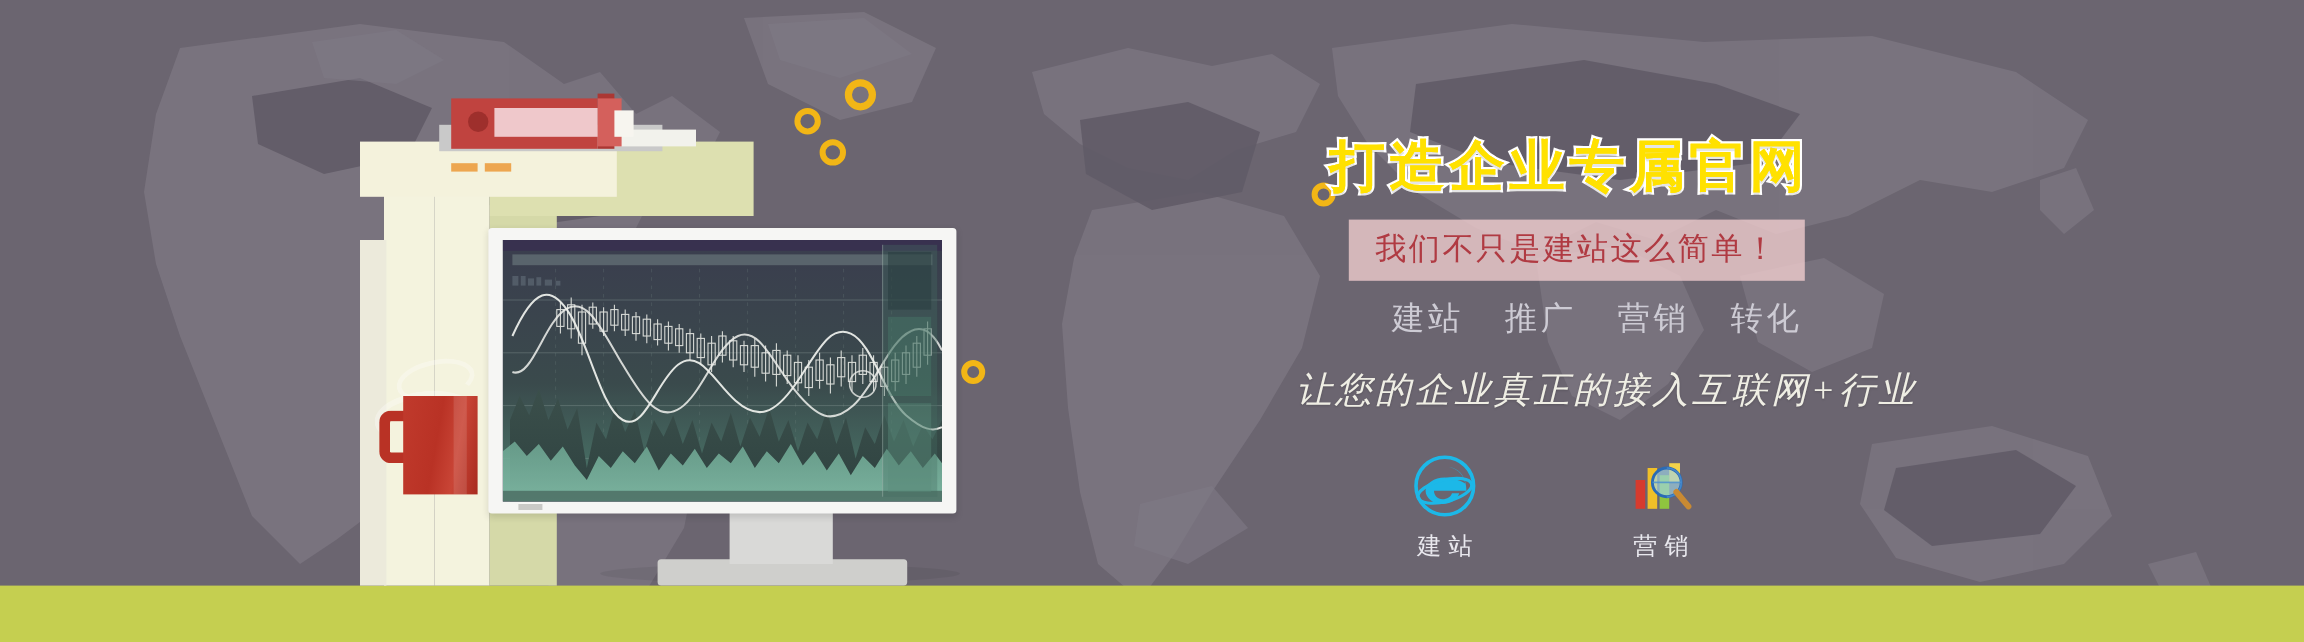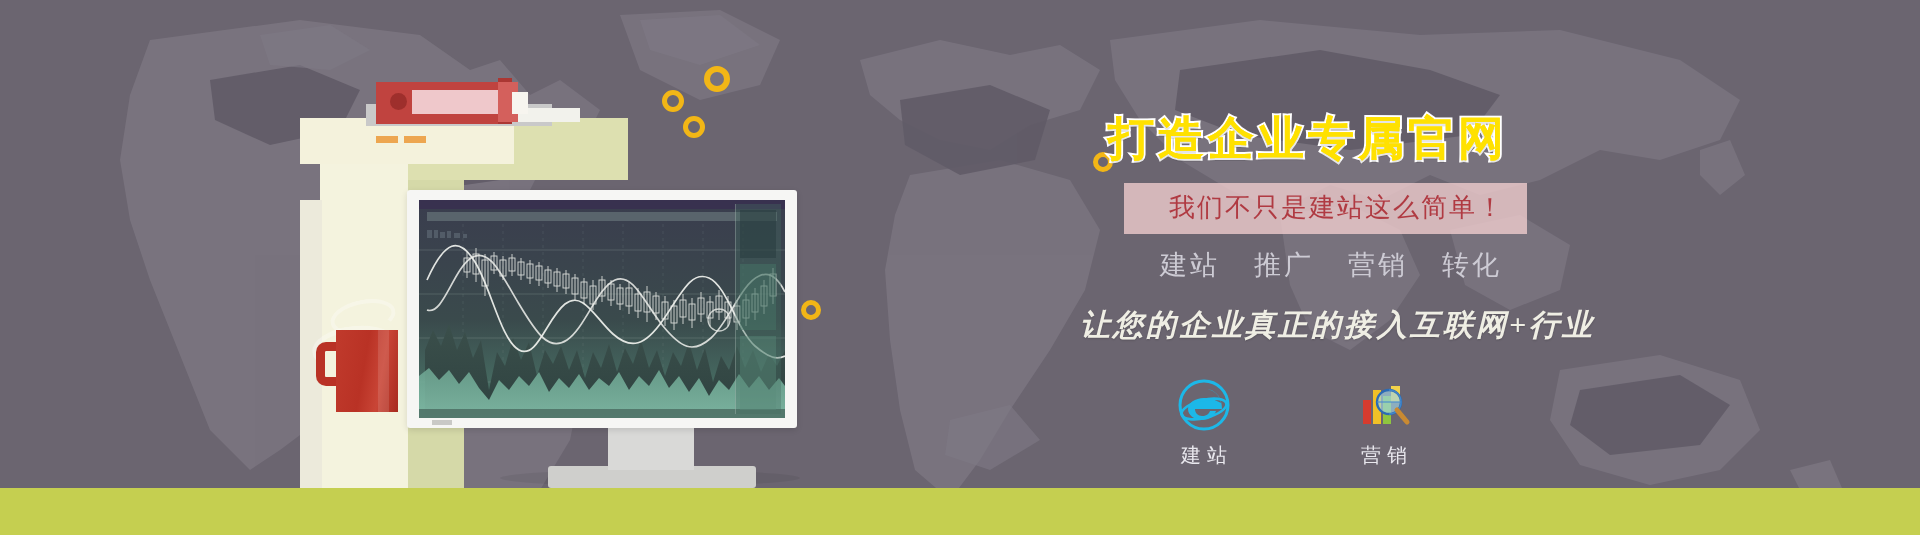--- a/index.html
+++ b/index.html
@@ -120,21 +120,20 @@
     position:absolute;
     left:1124px; top:183px;
     padding:7px 22px 9px 22px;
     background:rgba(242,206,208,0.78);
     white-space:nowrap;
   }
   .subtitle-bar span {
     font-size:26px;
     color:#b03a42;
     letter-spacing:2px;
-    margin-left:23px;
   }
 
   .keyword-row {
     position:absolute;
     left:1160px; top:247px;
     display:flex;
     gap:34px;
     white-space:nowrap;
   }
   .keyword-row span {
@@ -142,21 +141,21 @@
     color:#cdcbd4;
     letter-spacing:3px;
   }
 
   .tagline {
     position:absolute;
     left:1080px; top:305px;
     font-family:"Liberation Serif","DejaVu Serif",serif;
     font-size:30px;
     font-style:italic;
-    font-weight:bold;
+    font-weight:normal;
     color:#efeee4;
     letter-spacing:3px;
     white-space:nowrap;
     text-shadow:0 1px 2px rgba(0,0,0,0.18);
   }
 
   
   .icon-row {
     position:absolute;
     left:1150px; top:378px;

